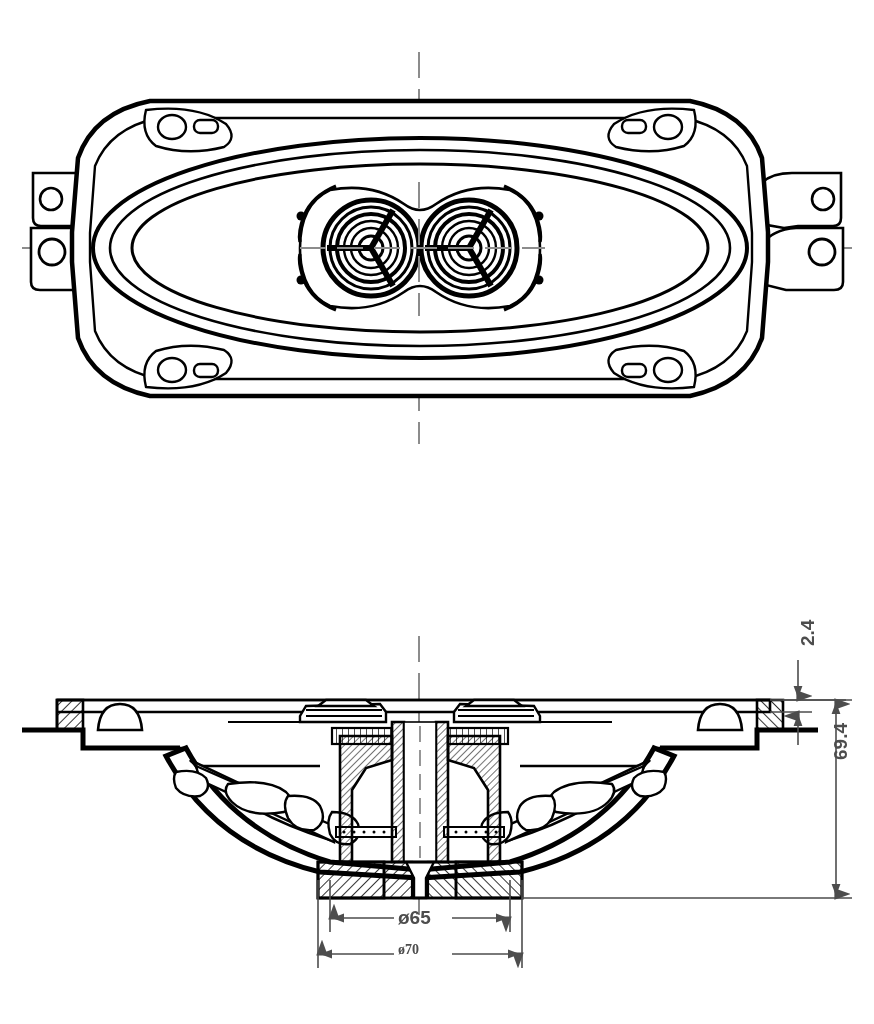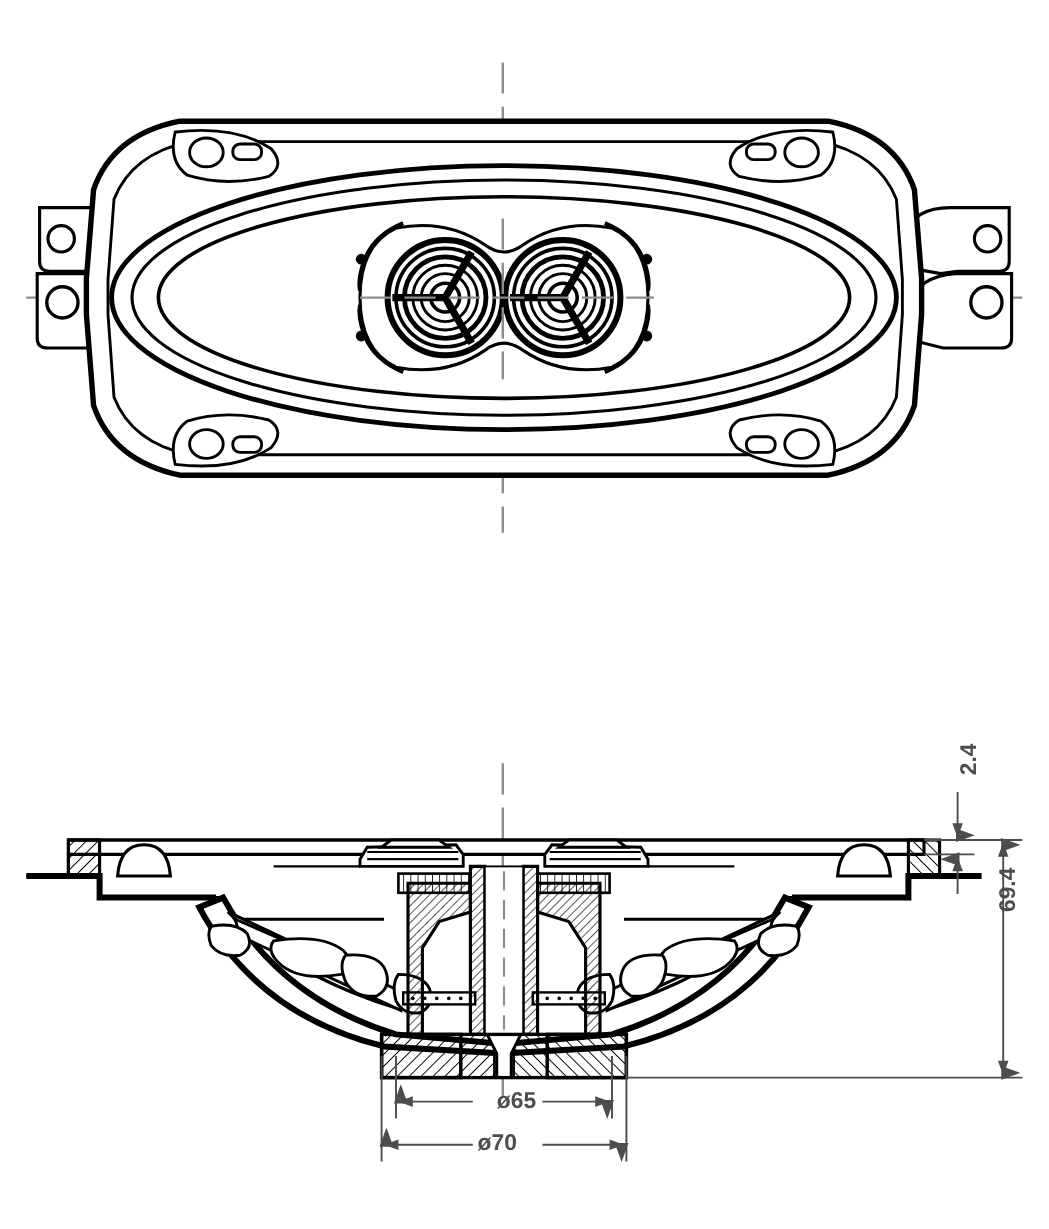--- a/index.html
+++ b/index.html
@@ -43,26 +43,26 @@
     font-size: 19px;
     left: 830px;
     top: 760px;
     transform: rotate(-90deg);
     transform-origin: left top;
   }
   #dim-d65-label {
     font-size: 19px;
     left: 398px;
     top: 907px;
-    margin-left: 16px;
   }
   #dim-d70-label {
-    font-size: 19px;
+    font-size: 14px;
     left: 398px;
     top: 942px;
+    font-family: Liberation Serif, serif;
   }
 </style>
 </head>
 <body>
 
 <div id="page">
 
   <svg id="drawing" viewBox="0 0 874 1024" xmlns="http://www.w3.org/2000/svg">
 
     <defs>

